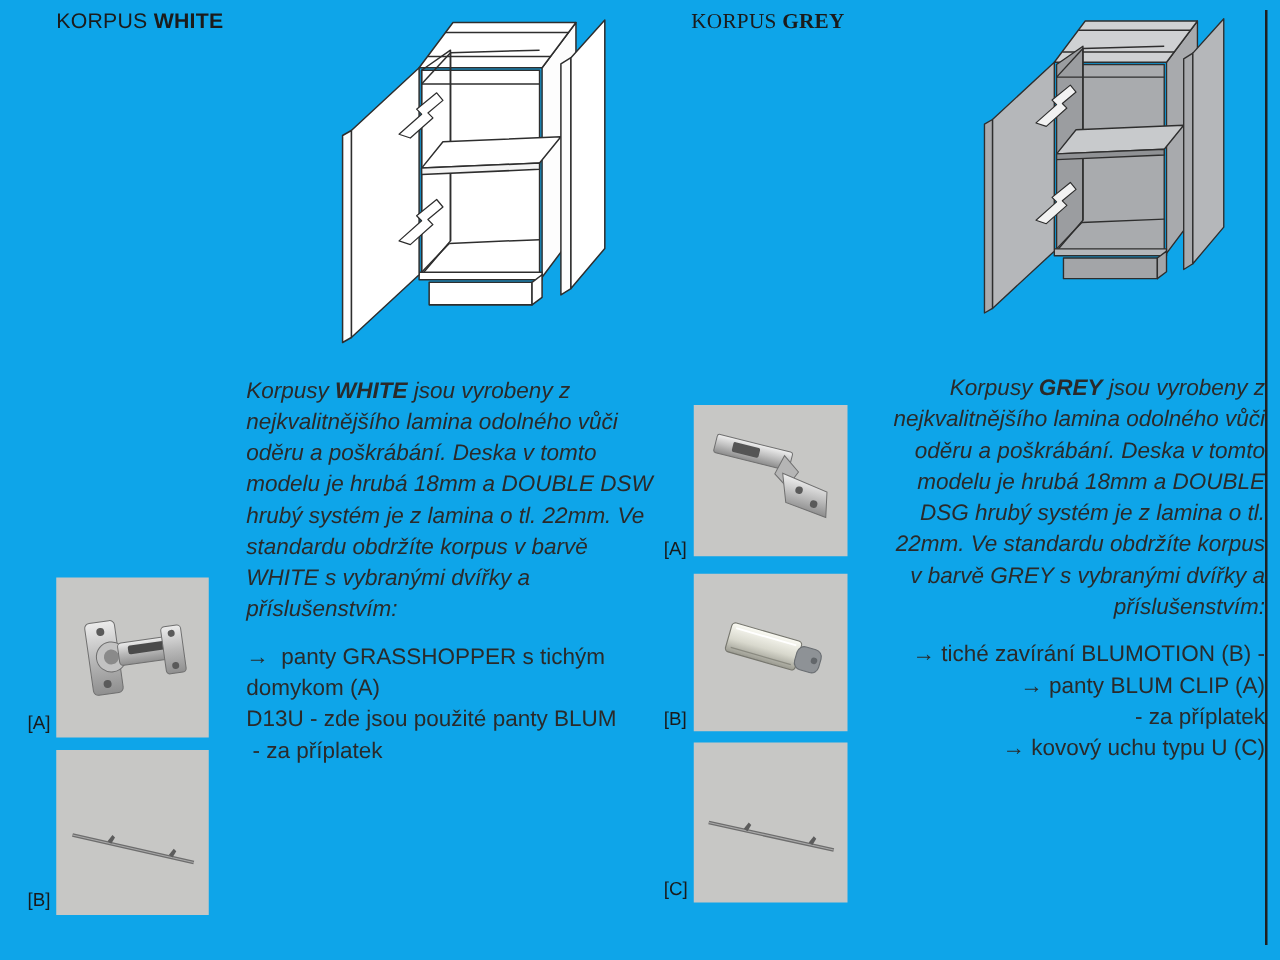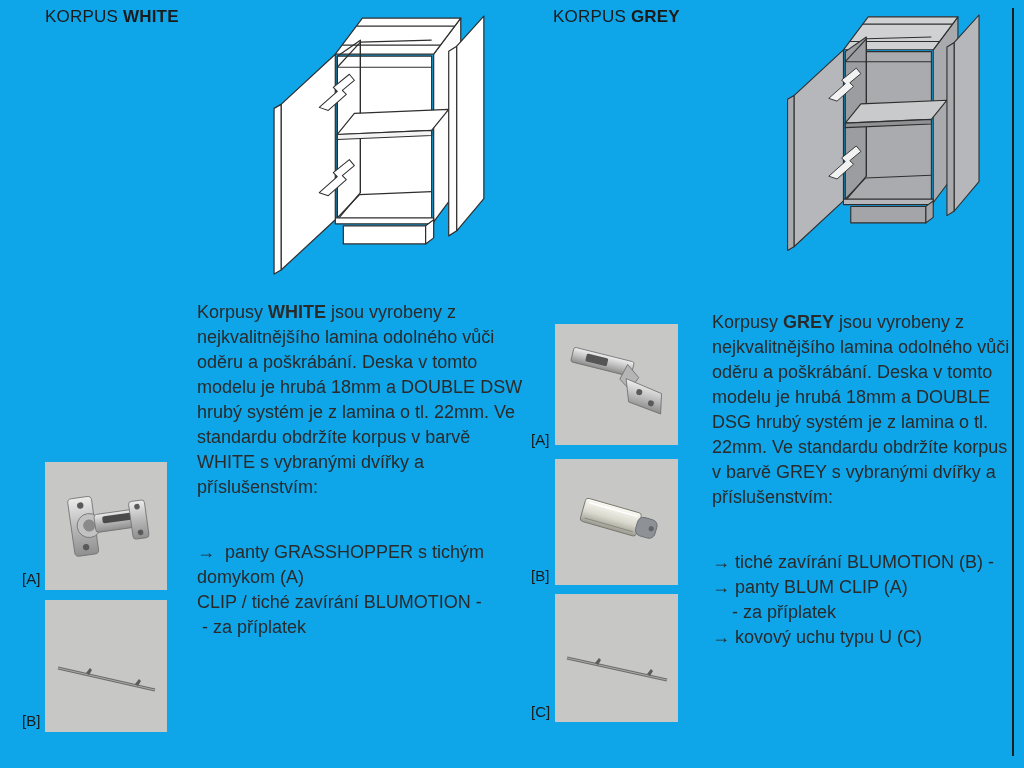--- a/index.html
+++ b/index.html
@@ -1,21 +1,21 @@
 <!DOCTYPE html>
 <html><head>
 <meta charset="utf-8">
 <style>
   html,body{margin:0;padding:0;background:#ffffff;}
   .page{position:relative;width:1024px;height:768px;background:#0ea5e9;overflow:hidden;
         font-family:"Liberation Sans",sans-serif;color:#262626;padding-left:12px;}
   .title{position:absolute;font-size:17px;letter-spacing:.2px;color:#1b1b1b;white-space:nowrap;}
   .title .bold{font-weight:700;}
   .body-text{position:absolute;font-size:18px;line-height:25px;color:#2a2a2a;}
-  .body-text p{margin:0 0 40px 0;}
+  .body-text p{margin:0 0 13px 0;font-style:italic;}
   .body-text .bold{font-weight:700;}
   .bullet-line{white-space:pre-wrap;}
   .photo{position:absolute;background:#c7c7c5;}
   .photo svg{display:block;width:100%;height:100%;}
   .photo-label{position:absolute;font-size:15px;color:#1a1a1a;white-space:nowrap;}
   .page-border{position:absolute;background:#1f1f1f;}
   .cab{position:absolute;}
   
   .cab svg *{stroke:#2e2e2e;stroke-width:1.2;stroke-linejoin:round;fill:none;}
   .cab.white .face{fill:#ffffff;} .cab.white .top{fill:#ffffff;}
@@ -70,21 +70,21 @@
 
       <polygon class="side" points="191,47 199,42 199,226 191,231"></polygon>
       <polygon class="face" points="199,42 226,12 226,194 199,226"></polygon>
     </svg>
   </div>
 
   <div class="body-text" style="left:197px;top:300px;width:334px;">
     <p><span>Korpusy </span><span class="bold">WHITE</span><span> jsou vyrobeny z nejkvalitnějšího lamina odolného vůči oděru a poškrábání. Deska v tomto modelu je hrubá 18mm a DOUBLE DSW hrubý systém je z lamina o tl. 22mm. Ve standardu obdržíte korpus v barvě WHITE s vybranými dvířky a příslušenstvím:</span></p>
     <div class="bullet-line">→  panty GRASSHOPPER s tichým</div>
     <div class="bullet-line">domykom (A)</div>
-    <div class="bullet-line">CLIP / tiché zavírání BLUMOTION -</div>
+    <div class="bullet-line">D13U - zde jsou použité panty BLUM</div>
     <div class="bullet-line"> - za příplatek</div>
   </div>
 
   <div class="photo" style="left:45px;top:462px;width:122px;height:128px;">
     <svg viewBox="0 0 122 128">
       <defs>
         <linearGradient id="gSilver1" x1="0" y1="0" x2="0" y2="1">
           <stop offset="0" stop-color="#ececec"></stop>
             <stop offset="0.5" stop-color="#b9b9b9"></stop>
             <stop offset="1" stop-color="#8f8f8f"></stop>
@@ -109,21 +109,21 @@
   <div class="photo" style="left:45px;top:600px;width:122px;height:132px;">
     <svg viewBox="0 0 122 132">
       <line x1="13" y1="68" x2="110" y2="90" stroke="#6d6d6d" stroke-width="3"></line>
       <line x1="13" y1="68" x2="110" y2="90" stroke="#a9a9a9" stroke-width="1"></line>
       <path d="M41,73 l4,-5 l2,2 l-3,5 Z" fill="#5c5c5c"></path>
       <path d="M90,84 l4,-5 l2,2 l-3,5 Z" fill="#5c5c5c"></path>
     </svg>
   </div>
   <div class="photo-label" style="left:22px;top:712px;">[B]</div>
 
-  <div class="title" style="left:553px;top:7px;">
+  <div class="title" style="left:553px;top:7px;font-family:Liberation Serif, serif;">
     <span>KORPUS </span><span class="bold">GREY</span>
   </div>
 
   <div class="cab grey" style="left:772px;top:4px;width:240px;height:278px;">
     <svg viewBox="0 0 262 282">
       <polygon class="side" points="176,50 203,14 203,181 176,217"></polygon>
       <polygon class="top" points="78,50 176,50 203,14 105,14"></polygon>
       <line x1="85" y1="41" x2="183" y2="41"></line>
       <line x1="99" y1="22" x2="197" y2="22"></line>
       <rect class="inner" x="80" y="52" width="94" height="163"></rect>
@@ -141,21 +141,21 @@
       <polygon class="plinth" points="168,221 176,215 176,233 168,239"></polygon>
       <polygon class="face" points="24,100 78,50 78,215 24,265"></polygon>
       <polygon class="side" points="17,104 24,100 24,265 17,269"></polygon>
       <path class="hinge" d="M62,103 L80,87 L76,83 L92,70 L97,76 L85,86 L89,90 L71,106 Z"></path>
       <path class="hinge" d="M62,188 L80,172 L76,168 L92,155 L97,161 L85,171 L89,175 L71,191 Z"></path>
       <polygon class="side" points="191,47 199,42 199,226 191,231"></polygon>
       <polygon class="face" points="199,42 226,12 226,194 199,226"></polygon>
     </svg>
   </div>
 
-  <div class="body-text" style="left:712px;top:310px;width:300px;">
+  <div class="body-text" style="left:712px;top:298px;width:300px;text-align:right;">
     <p><span>Korpusy </span><span class="bold">GREY</span><span> jsou vyrobeny z nejkvalitnějšího lamina odolného vůči oděru a poškrábání. Deska v tomto modelu je hrubá 18mm a DOUBLE DSG hrubý systém je z lamina o tl. 22mm. Ve standardu obdržíte korpus v barvě GREY s vybranými dvířky a příslušenstvím:</span></p>
     <div class="bullet-line">→ tiché zavírání BLUMOTION (B) -</div>
     <div class="bullet-line">→ panty BLUM CLIP (A)</div>
     <div class="bullet-line">    - za příplatek</div>
     <div class="bullet-line">→ kovový uchu typu U (C)</div>
   </div>
 
   <div class="photo" style="left:555px;top:324px;width:123px;height:121px;">
     <svg viewBox="0 0 123 121">
       <defs>

